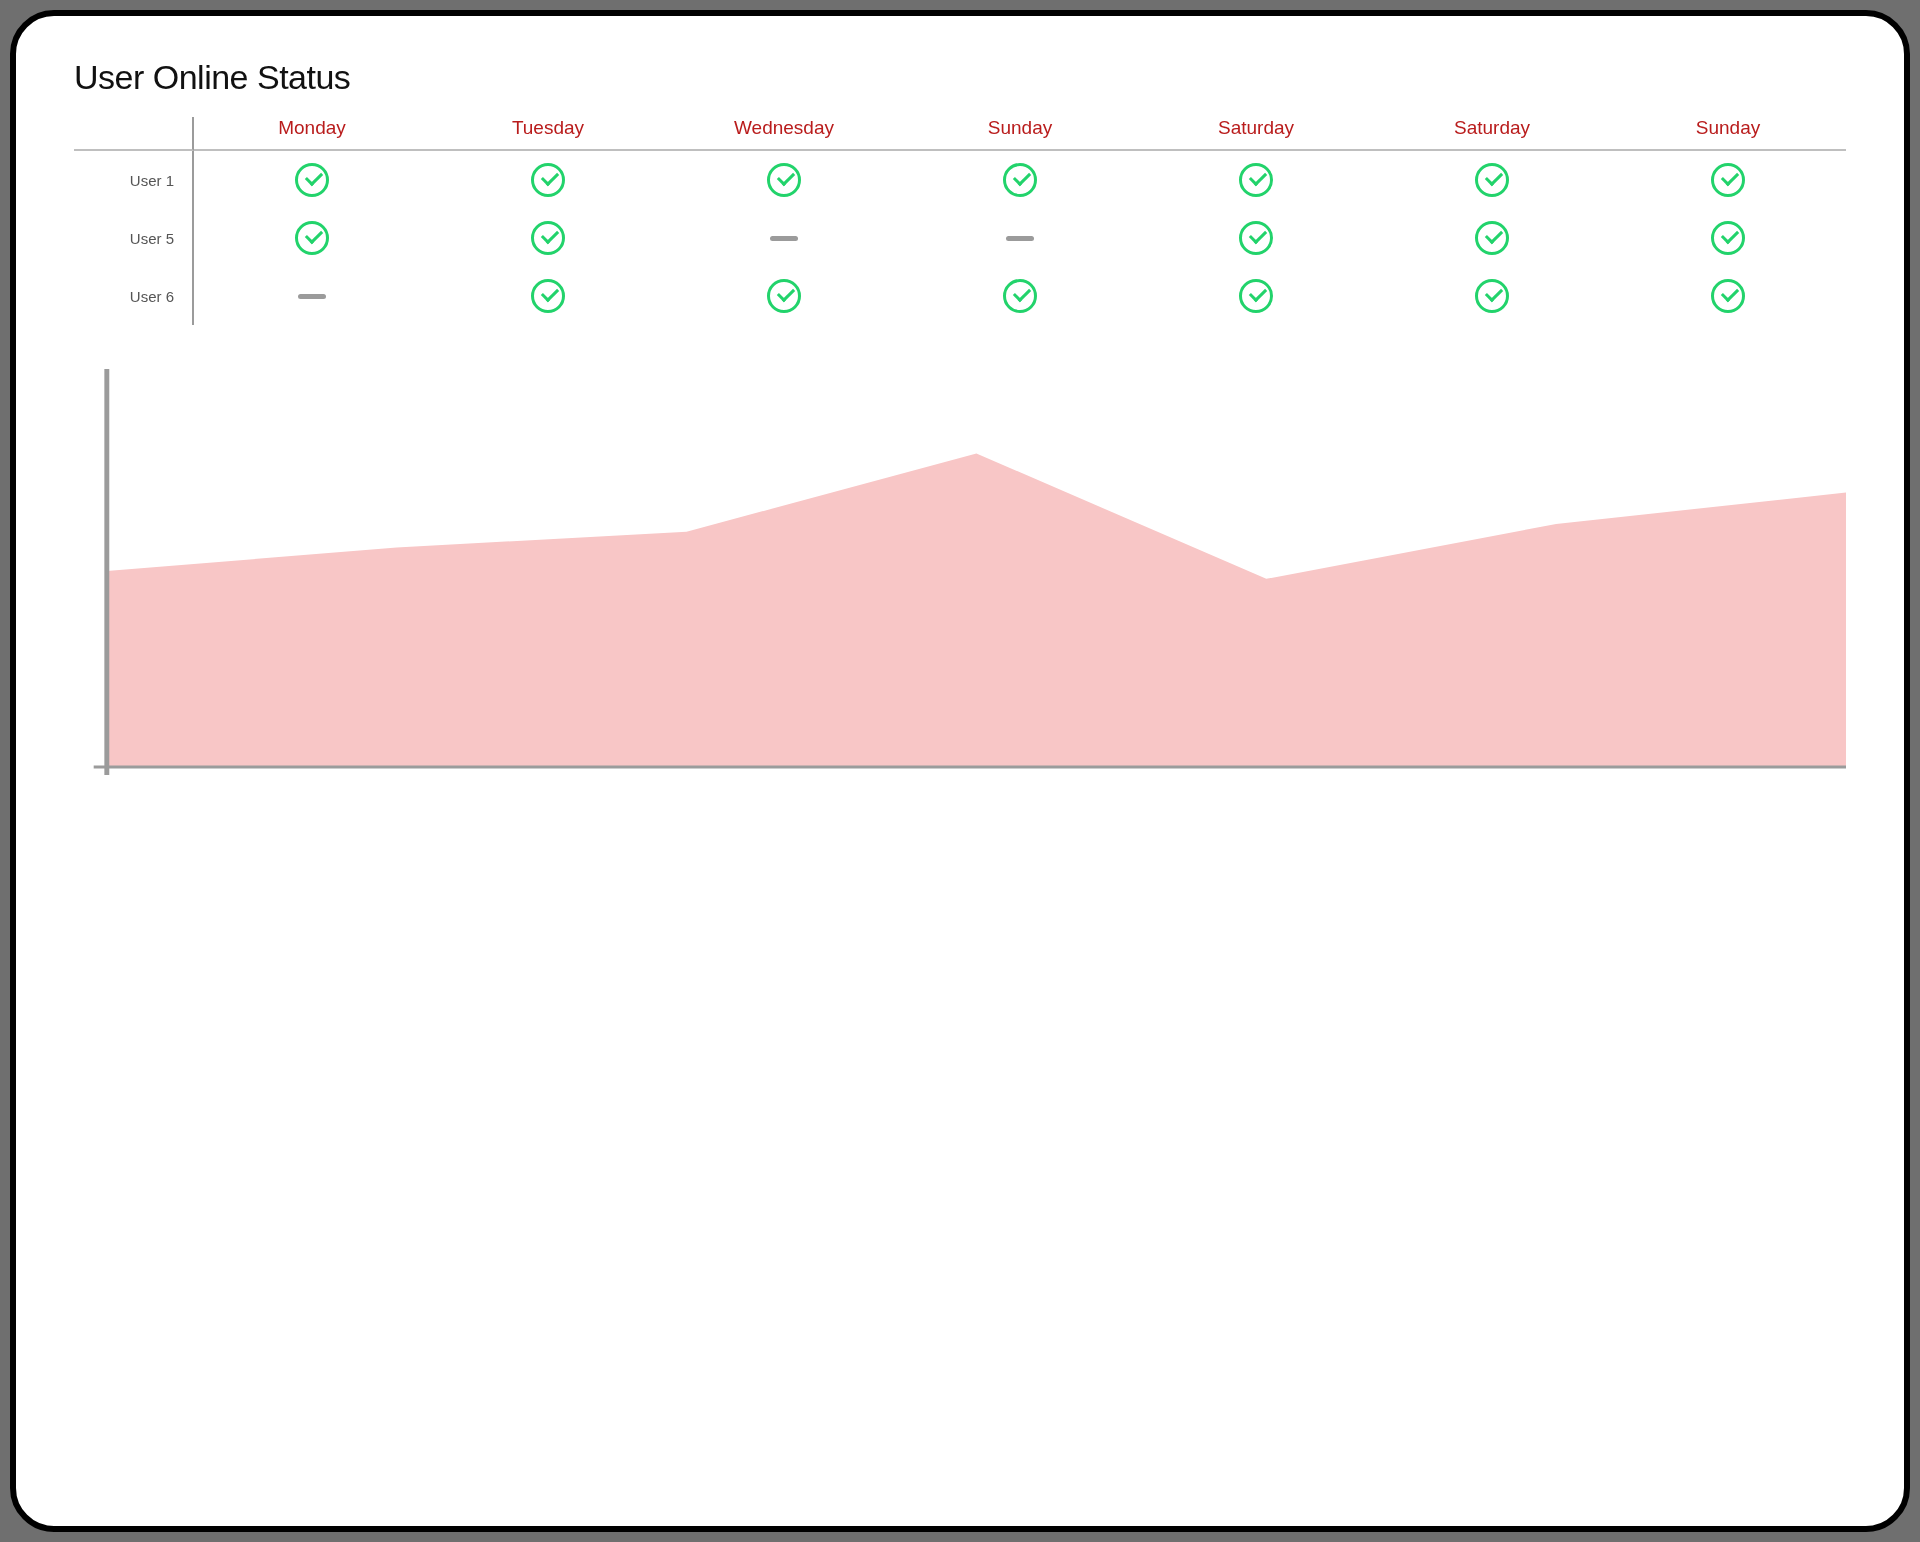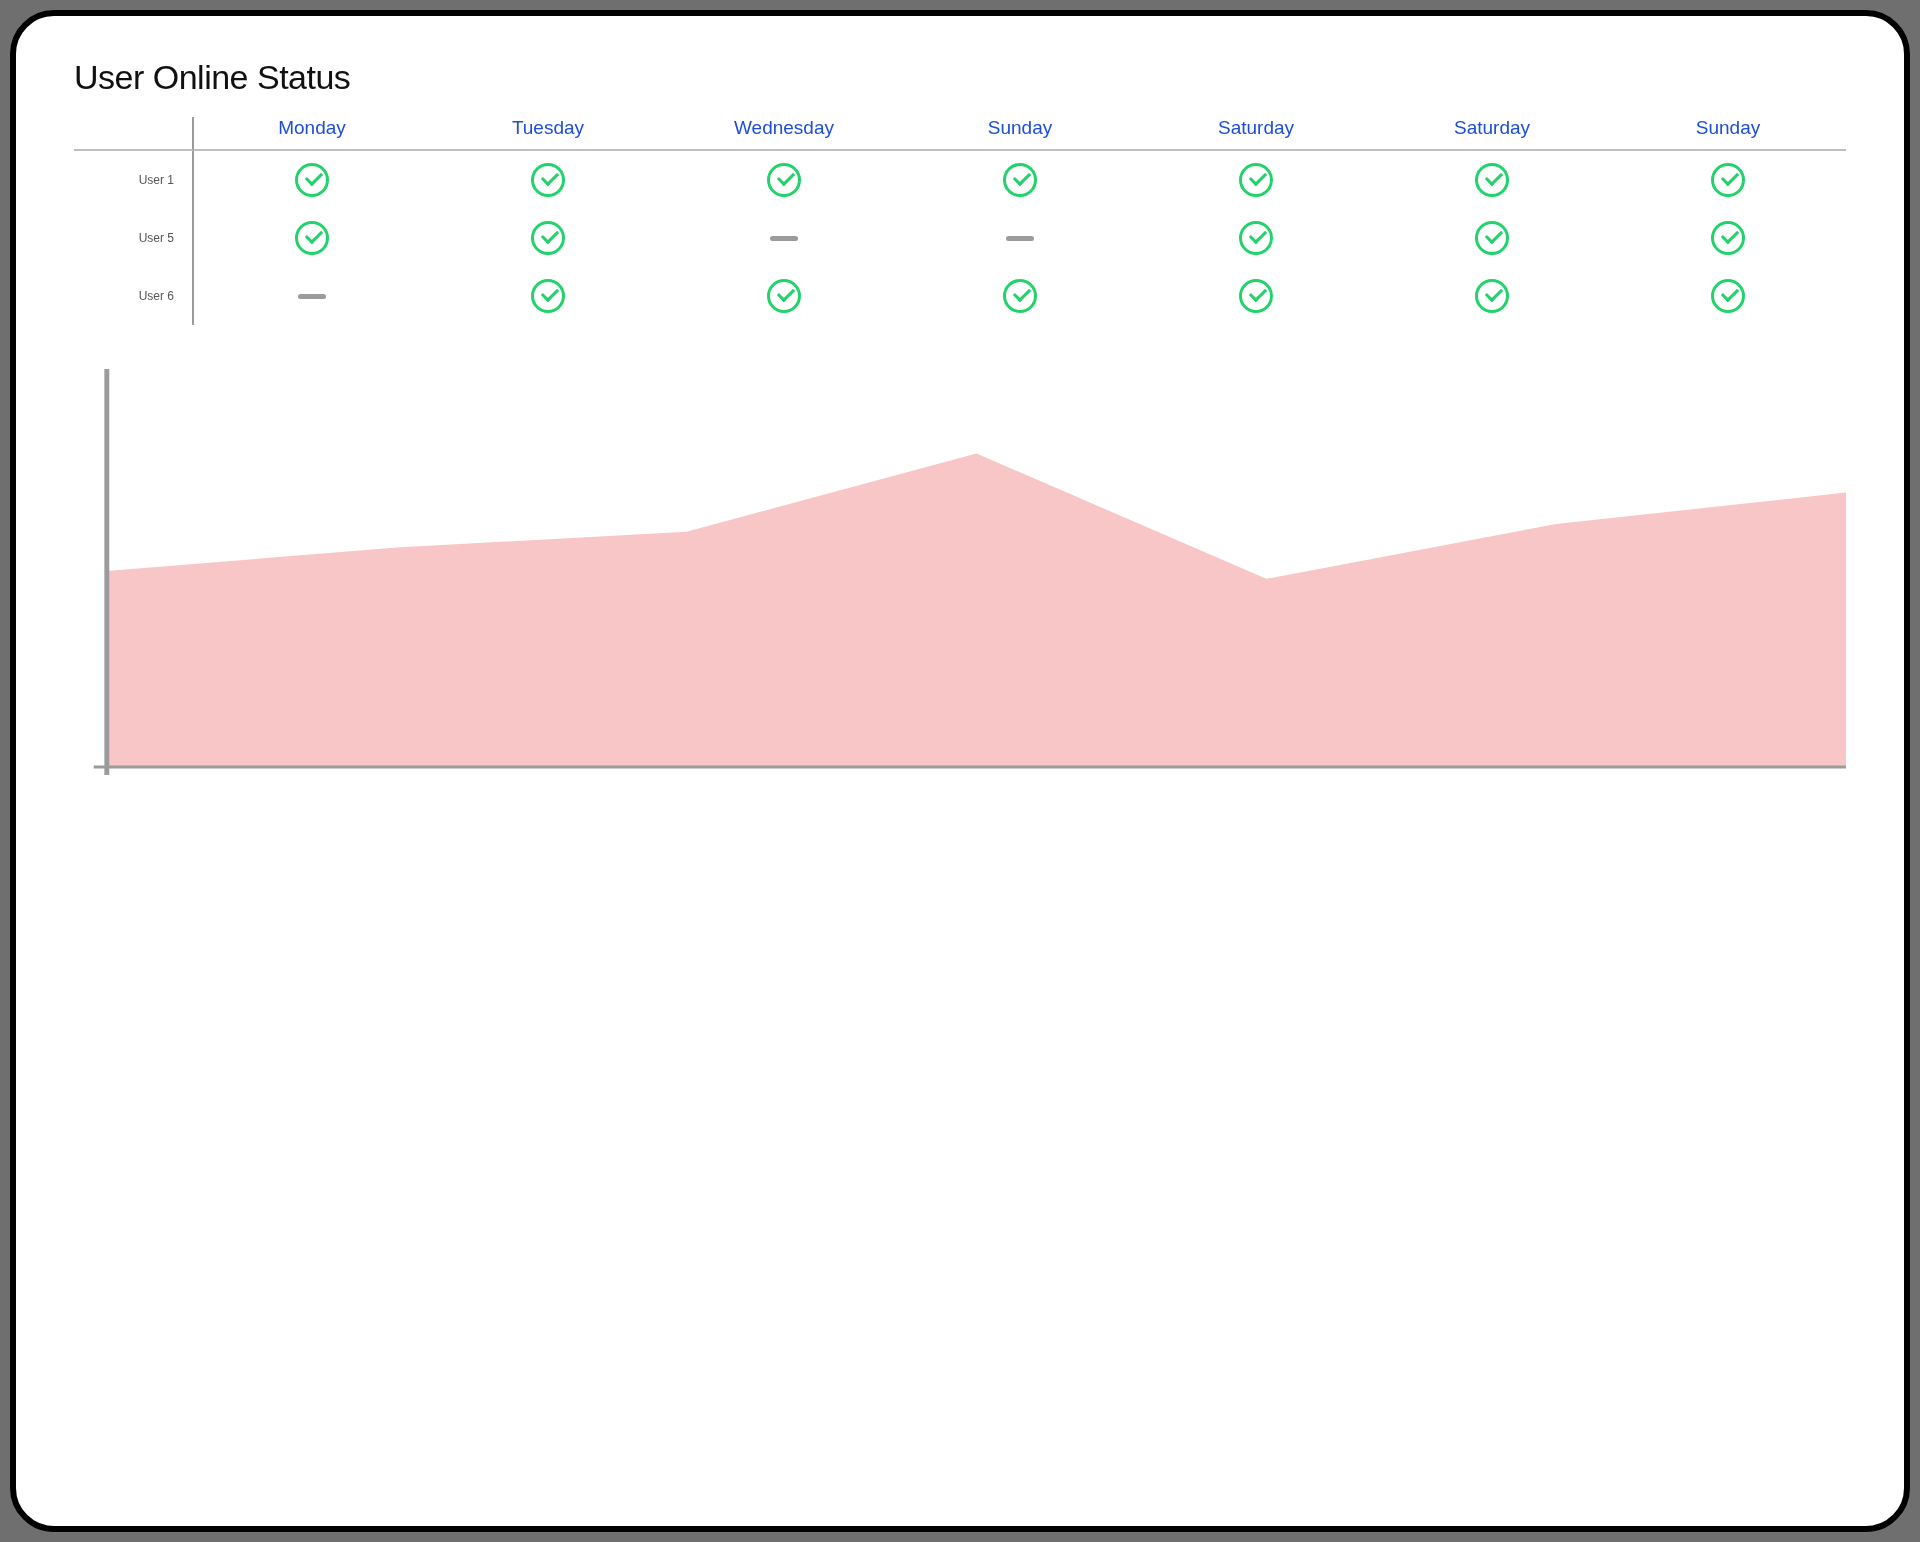--- a/index.html
+++ b/index.html
@@ -39,29 +39,29 @@
     display: grid;
     grid-template-columns: 120px repeat(7, 1fr);
     width: 100%;
   }
   .status-table .corner {
     border-right: 2px solid #9b9b9b;
     border-bottom: 2px solid #bfbfbf;
   }
   .status-table .col-head {
     text-align: center;
-    color: #1d4ed8;
+    color: #b91c1c;
     font-size: 19px;
     padding: 0 0 10px 0;
     border-bottom: 2px solid #bfbfbf;
   }
   .status-table .row-head {
     text-align: center;
     color: #555;
-    font-size: 12px;
+    font-size: 15px;
     padding: 18px 18px 18px 0;
     border-right: 2px solid #9b9b9b;
     display: flex;
     align-items: center;
     justify-content: flex-end;
   }
   .status-table .cell {
     display: flex;
     align-items: center;
     justify-content: center;

